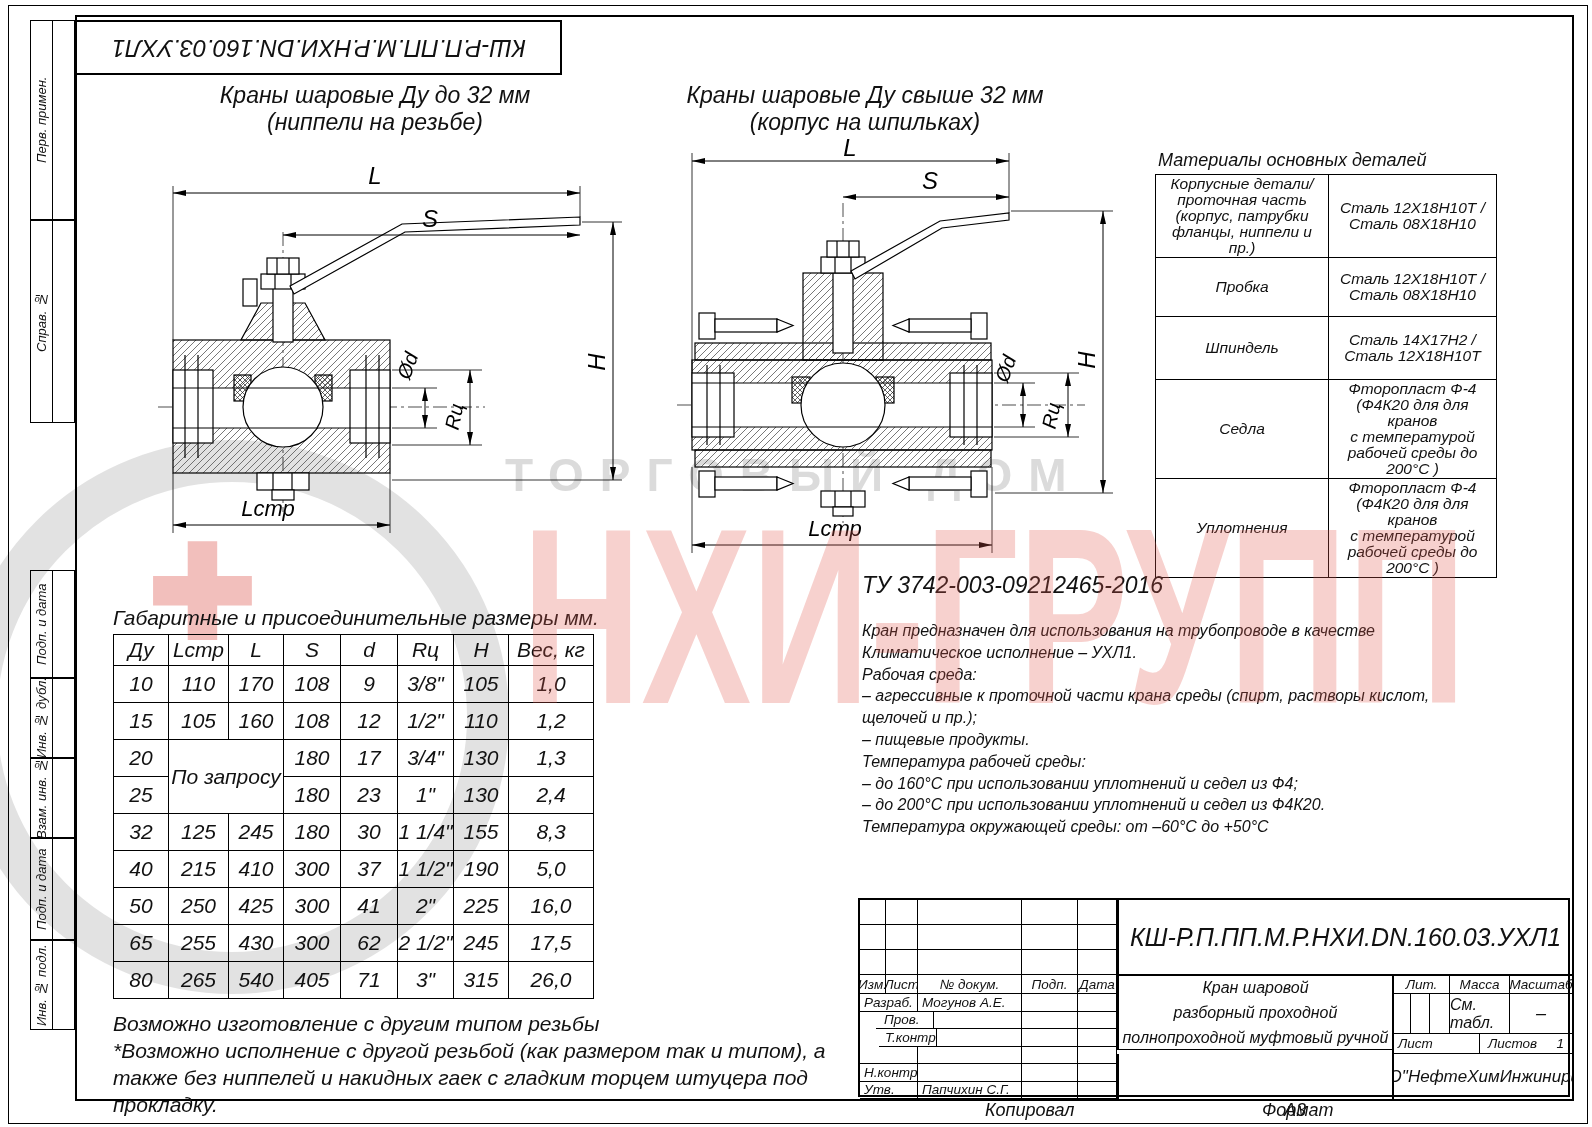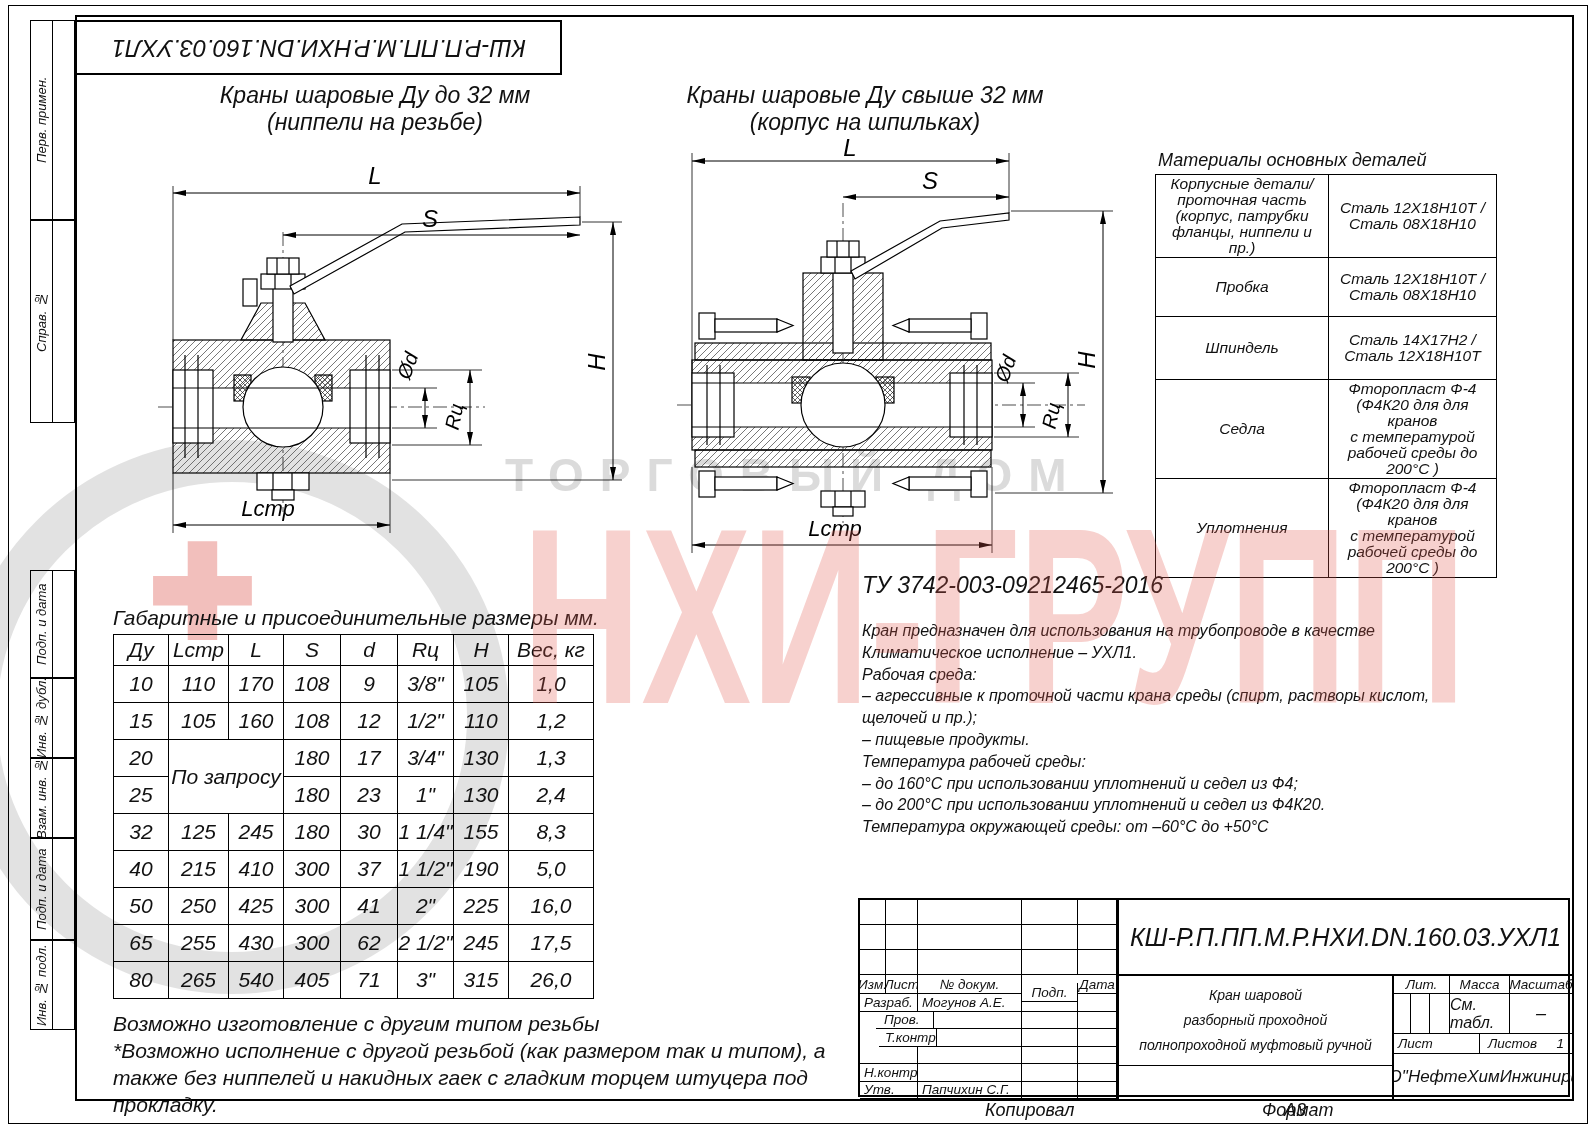--- a/index.html
+++ b/index.html
@@ -49,23 +49,23 @@
   .desc{position:absolute;left:862px;top:620px;width:715px;font-size:16px;line-height:21.8px;z-index:2;}
   
   .tb{position:absolute;left:858px;top:898px;width:712px;height:199px;border:2.2px solid #000;
       box-sizing:border-box;z-index:2;background:transparent;}
   .tbc{position:absolute;box-sizing:border-box;border-right:1.2px solid #000;border-bottom:1.2px solid #000;
        display:flex;align-items:center;justify-content:center;font-size:13.5px;overflow:hidden;}
   .tbl{justify-content:flex-start;padding-left:4px;}
   .tb-desig{position:absolute;left:257px;top:0;width:455px;height:76px;border-left:2px solid #000;
             border-bottom:2px solid #000;box-sizing:border-box;display:flex;align-items:center;
             justify-content:center;font-size:25px;white-space:nowrap;}
-  .tb-name{position:absolute;left:257px;top:76px;width:275px;height:90px;border-left:2px solid #000;
+  .tb-name{position:absolute;left:257px;top:76px;width:275px;height:74px;border-left:2px solid #000;
            border-bottom:1.2px solid #000;box-sizing:border-box;display:flex;flex-direction:column;
-           align-items:center;justify-content:center;font-size:14px;line-height:25px;text-align:center;}
+           align-items:center;justify-content:center;font-size:16px;line-height:25px;text-align:center;}
   .tb-empty{position:absolute;left:257px;top:154px;width:275px;height:45px;border-left:2px solid #000;box-sizing:border-box;}
   .bottom-note{position:absolute;top:1100px;font-size:18px;z-index:2;}
   svg{position:absolute;z-index:2;overflow:visible;}
   svg text{font-family:"Liberation Sans",sans-serif;font-style:italic;}
 </style>
 </head>
 <body>
 
 <div class="sheet">
 
@@ -441,21 +441,21 @@
         <div class="tbc" style="left: 162px; top: 25px; width: 56px; height: 25px;"></div>
         <div class="tbc" style="left: 218px; top: 25px; width: 39px; height: 25px;"></div>
         <div class="tbc" style="left: 0px; top: 50px; width: 26px; height: 25px; border-left: none;"></div>
         <div class="tbc" style="left: 26px; top: 50px; width: 32px; height: 25px;"></div>
         <div class="tbc" style="left: 58px; top: 50px; width: 104px; height: 25px;"></div>
         <div class="tbc" style="left: 162px; top: 50px; width: 56px; height: 25px;"></div>
         <div class="tbc" style="left: 218px; top: 50px; width: 39px; height: 25px;"></div>
         <div class="tbc" style="left: 0px; top: 75px; width: 26px; height: 19px; border-left: none; text-align: right;">Изм.</div>
         <div class="tbc" style="left: 26px; top: 75px; width: 32px; height: 19px;">Лист</div>
         <div class="tbc" style="left: 58px; top: 75px; width: 104px; height: 19px;">№ докум.</div>
-        <div class="tbc" style="left: 162px; top: 75px; width: 56px; height: 19px; margin-top: 8px;">Подп.</div>
+        <div class="tbc" style="left: 162px; top: 75px; width: 56px; height: 19px;">Подп.</div>
         <div class="tbc" style="left: 218px; top: 75px; width: 39px; height: 19px;">Дата</div>
         <div class="tbc tbl" style="left: 0px; top: 94px; width: 58px; height: 17.5px; border-left: none; justify-content: flex-start; padding-left: 4px;">Разраб.</div>
         <div class="tbc tbl" style="left: 58px; top: 94px; width: 104px; height: 17.5px;">Могунов А.Е.</div>
         <div class="tbc" style="left: 162px; top: 94px; width: 56px; height: 17.5px;"></div>
         <div class="tbc" style="left: 218px; top: 94px; width: 39px; height: 17.5px;"></div>
         <div class="tbc tbl" style="left: 16px; top: 111.5px; width: 58px; height: 17.5px; border-left: none; justify-content: flex-start; padding-left: 8px;">Пров.</div>
         <div class="tbc tbl" style="left: 58px; top: 111.5px; width: 104px; height: 17.5px;"></div>
         <div class="tbc" style="left: 162px; top: 111.5px; width: 56px; height: 17.5px;"></div>
         <div class="tbc" style="left: 218px; top: 111.5px; width: 39px; height: 17.5px;"></div>
         <div class="tbc tbl" style="left: 0px; top: 129px; width: 58px; height: 17.5px; border-left: none; justify-content: flex-start; padding-left: 6px; margin-left: 19px;">Т.контр.</div>

